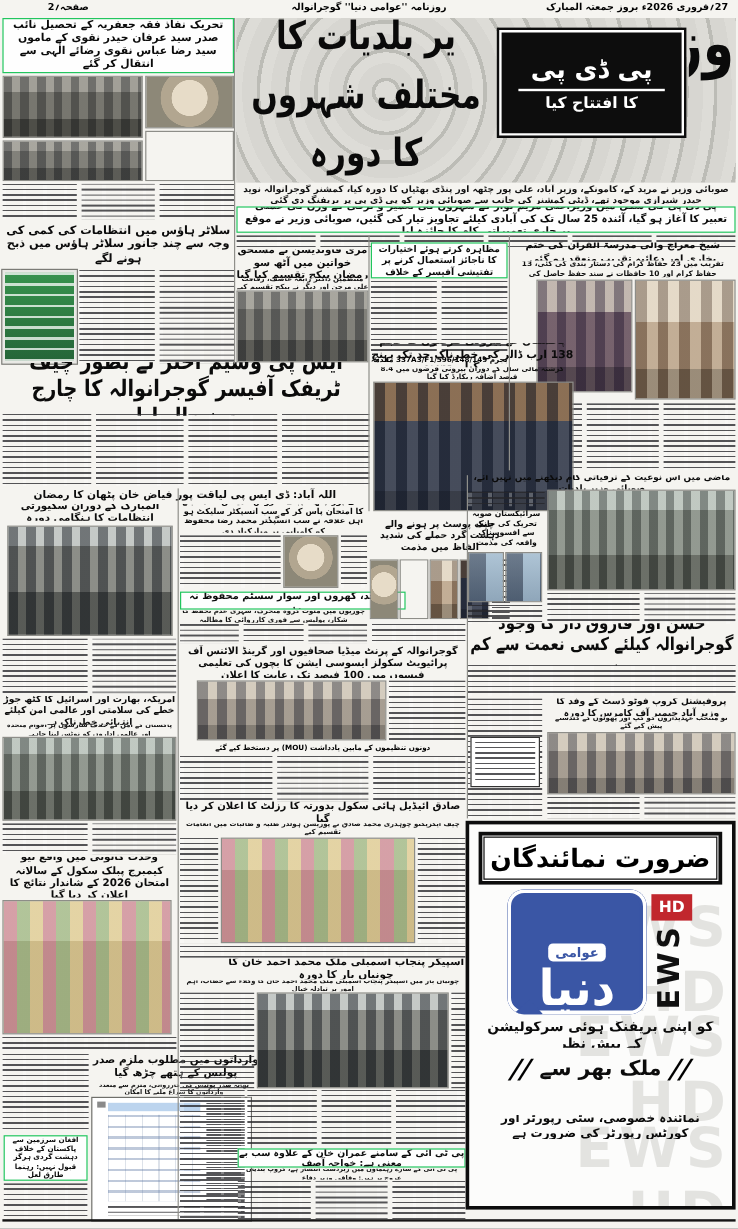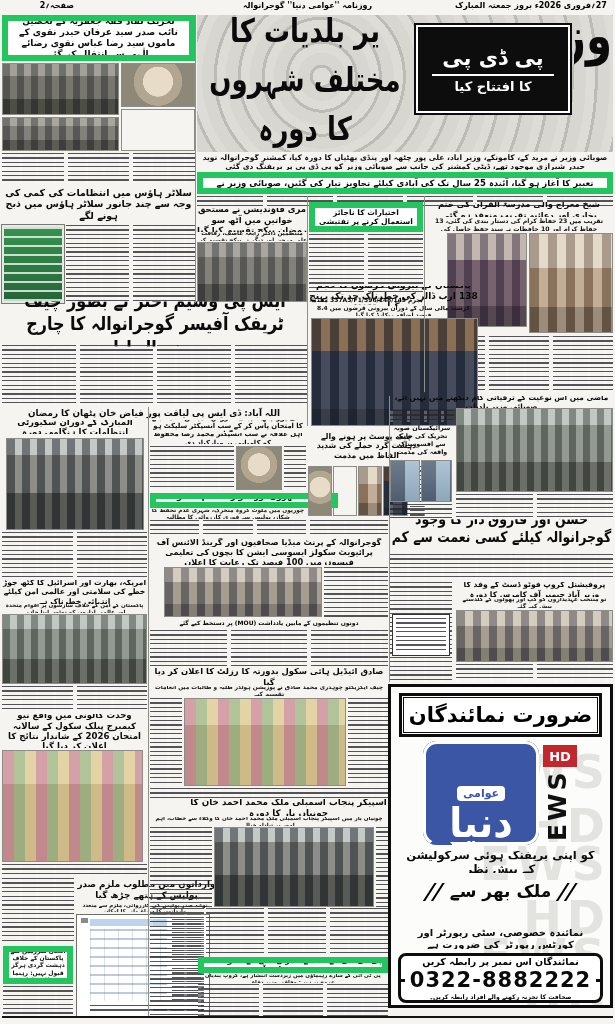--- a/index.html
+++ b/index.html
@@ -9,21 +9,21 @@
   
   .tx{background-image:
       repeating-linear-gradient(180deg, rgba(38,38,42,.78) 0 1.2px, transparent 1.2px 4.4px),
       repeating-linear-gradient(90deg, rgba(255,255,255,.28) 0 3px, transparent 3px 17px);}
   .cols{display:flex;gap:4px;}
   .cols i{flex:1;display:block;}
   .cols i.tx{height:100%;}
   
   .hd{font-weight:700;color:#0b0b0b;text-align:center;line-height:1.22;
       display:flex;align-items:center;justify-content:center;}
-  .hd.bx{border:6px solid #22c55e;background:#fefefe;}
+  .hd.bx{border:1px solid #22c55e;background:#fefefe;}
   .band{font-weight:900;transform:scaleY(1.18);letter-spacing:-.3px;}
   .sub{font-weight:700;color:#111;text-align:center;line-height:1.2;
        display:flex;align-items:center;justify-content:center;}
   
   .ph{border:1px solid #8d8d88;}
   .ph-funeral{background:linear-gradient(180deg,#b9b6ac 0 22%,#87857c 22% 62%,#5f5e57 62%);
      background-blend-mode:multiply;}
   .ph-people{background:
      repeating-linear-gradient(90deg, rgba(25,28,34,.42) 0 7px, rgba(120,120,118,.18) 7px 14px),
      linear-gradient(180deg,#b3b1a8 0 25%,#84837b 25% 70%,#565650 70%);}
@@ -336,29 +336,20 @@
       <span id="logoChip">عوامی</span>
       <span id="logoMain">دنیا</span>
     </div>
     <div class="abs hd" style="left:10px;top:164px;width:199px;height:22px;font-size:11.5px;font-weight:900;">کو اپنی بریفنگ ہوئی سرکولیشن کے پیش نظر</div>
     <div class="abs" style="left:10px;top:188px;width:199px;height:32px;display:flex;align-items:center;justify-content:center;gap:8px;">
       <span style="font-weight:900;font-size:22px;transform:skewX(-18deg);">//</span>
       <span class="hd" style="font-size:17px;font-weight:900;text-align:right;">ملک بھر سے</span>
       <span style="font-weight:900;font-size:22px;transform:skewX(-18deg);">//</span>
     </div>
     <div class="abs hd" style="left:10px;top:242px;width:199px;height:20px;font-size:10px;font-weight:900;">نمائندہ خصوصی، سٹی رپورٹر اور کورٹس رپورٹر کی ضرورت ہے</div>
-    <div id="phoneBox" class="abs" style="left:7px;top:266px;width:205px;height:50px;">
-      <div style="font-size:9.5px;font-weight:700;">نمائندگان اس نمبر پر رابطہ کریں</div>
-      <div class="dashRow">
-        <span class="bar"></span>
-        <span class="num">0322-8882222</span>
-        <span class="bar"></span>
-      </div>
-      <div style="font-size:6.2px;font-weight:700;">صحافت کا تجربہ رکھنے والے افراد رابطہ کریں۔</div>
-    </div>
   </div>
 
   <div class="abs rule" style="left:195px;top:15px;width:1px;height:288px;"></div>
   <div class="abs rule" style="left:307px;top:196px;width:1px;height:230px;"></div>
   <div class="abs rule" style="left:424px;top:196px;width:1px;height:196px;"></div>
   <div class="abs rule" style="left:148px;top:407px;width:1px;height:609px;"></div>
   <div class="abs rule" style="left:389px;top:396px;width:1px;height:286px;"></div>
   <div class="abs hr" style="left:2px;top:1016px;width:611px;height:2px;"></div>
 
 </div>

